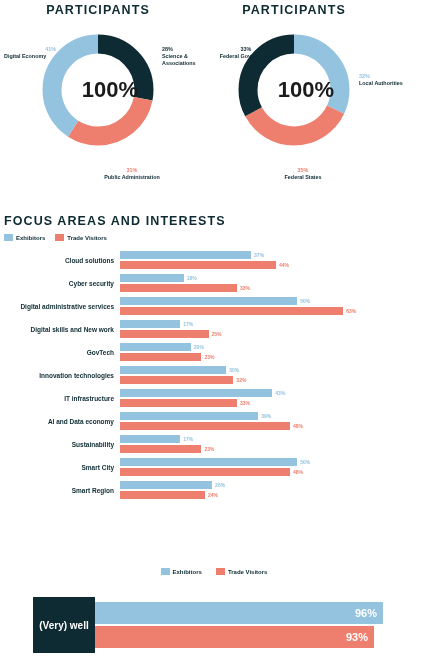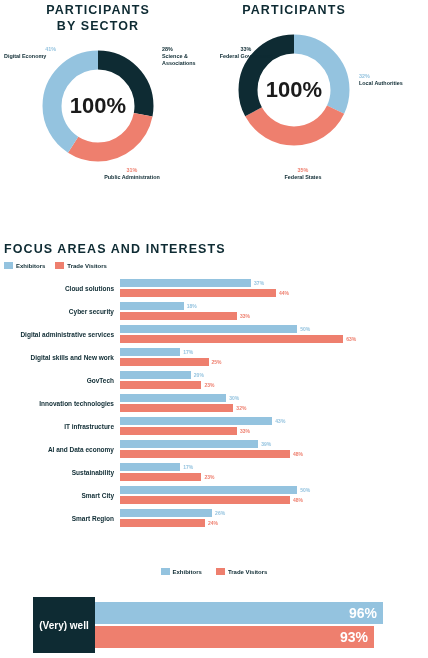--- a/index.html
+++ b/index.html
@@ -19,35 +19,35 @@
     font-size: 12.5px;
     font-weight: bold;
     letter-spacing: 1.1px;
     line-height: 16px;
     color: #0E2B33;
     padding-top: 2px;
     text-transform: uppercase;
   }
   .donut-wrap { position: relative; width: 120px; height: 120px; margin: 12px auto 0 auto; }
   .donut-center {
-    position: absolute; left: 0; top: 0; width: 120px; height: 120px;
+    position: absolute; left: 12px; top: 0; width: 120px; height: 120px;
     display: flex; align-items: center; justify-content: center;
     font-size: 22px; font-weight: bold; color: #1b1b1b;
   }
   .dlabel { position: absolute; font-size: 5.4px; font-weight: bold; line-height: 7.2px; }
   .dlabel .pct { display: block; font-size: 5.4px; font-weight: bold; }
   .pct-blue { color: #94C3DF; }
   .pct-dark { color: #0E2B33; }
   .pct-salmon { color: #EE7F6E; }
   .txt-dark { color: #0E2B33; }
 
   
   .section-title {
     font-size: 12.5px; font-weight: bold; letter-spacing: 1.1px;
-    color: #0E2B33; text-transform: uppercase; margin-top: 28px;
+    color: #0E2B33; text-transform: uppercase;
   }
   .legend { display: flex; align-items: center; gap: 10px; margin-top: 6px; }
   .legend-item { display: flex; align-items: center; gap: 3px; }
   .legend-swatch { width: 9px; height: 7px; display: inline-block; }
   .legend-label { font-size: 6px; font-weight: bold; color: #0E2B33; }
 
   #focus { position: absolute; left: 4px; top: 214px; width: 420px; }
   .bars { margin-top: 8px; width: 420px; }
   .barrow { display: flex; align-items: center; height: 23px; }
   .cat {
@@ -75,32 +75,31 @@
     position: absolute; left: 33px; top: 0; width: 62px; height: 56px;
     background: #0E2B33; color: #ffffff;
     display: flex; align-items: center; justify-content: center;
     font-size: 10px; font-weight: bold;
   }
   .oi-bar { position: absolute; left: 95px; height: 22px; }
   .oi-bar.e { top: 5px; background: #94C3DF; }
   .oi-bar.v { top: 29px; background: #EE7F6E; }
   .oi-val {
     position: absolute; right: 6px; top: 0; height: 22px; line-height: 22px;
-    font-size: 14px; font-weight: bold; color: #ffffff;
+    font-size: 11px; font-weight: bold; color: #ffffff;
   }
 </style>
 </head>
 <body>
 
 <div class="donuts">
 
   <div class="donut-block">
     <div class="donut-title">
       <div>PARTICIPANTS</div>
-      <div>BY SECTOR</div>
     </div>
 
     <div class="donut-wrap">
       <svg width="120" height="120" viewBox="0 0 120 120">
         <g transform="rotate(-90 60 60)">
           <circle id="d1-dark" cx="60" cy="60" r="46" fill="none" stroke="#0E2B33" stroke-width="19" stroke-dasharray="80.92742675647307 208.09909737378788" stroke-dashoffset="0"></circle>
           <circle id="d1-salmon" cx="60" cy="60" r="46" fill="none" stroke="#EE7F6E" stroke-width="19" stroke-dasharray="89.5982224803809 199.42830164988004" stroke-dashoffset="-80.92742675647307"></circle>
           <circle id="d1-blue" cx="60" cy="60" r="46" fill="none" stroke="#94C3DF" stroke-width="19" stroke-dasharray="118.50087489340699 170.52564923685395" stroke-dashoffset="-170.52564923685395"></circle>
         </g>
       </svg>

